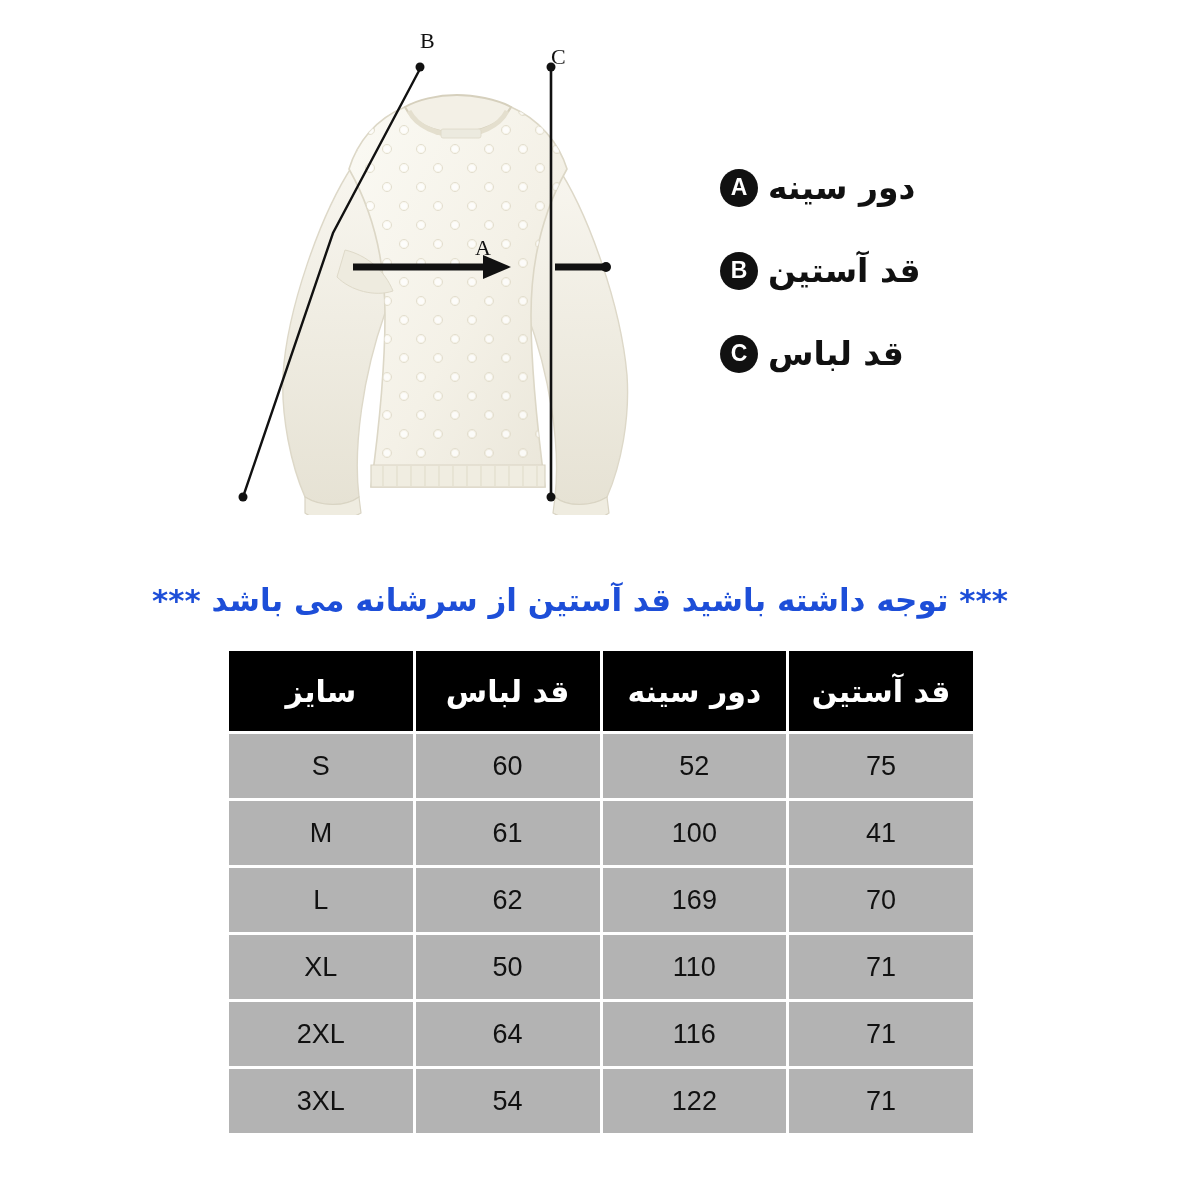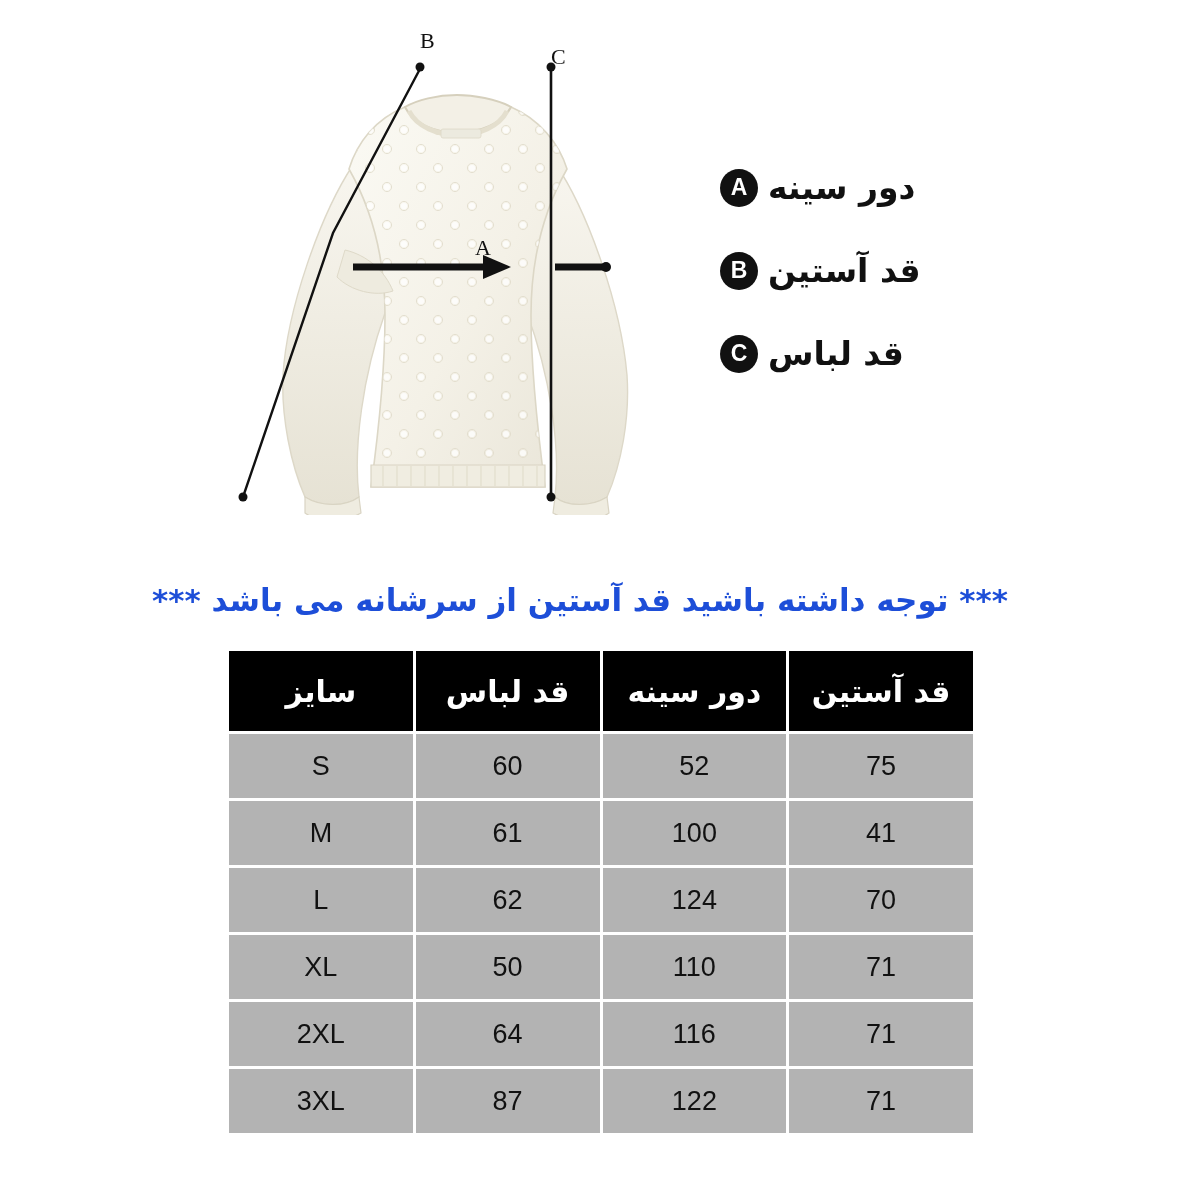--- a/index.html
+++ b/index.html
@@ -254,37 +254,37 @@
         <td>S</td>
       </tr>
       <tr>
         <td>41</td>
         <td>100</td>
         <td>61</td>
         <td>M</td>
       </tr>
       <tr>
         <td>70</td>
-        <td>124</td>
+        <td>169</td>
         <td>62</td>
         <td>L</td>
       </tr>
       <tr>
         <td>71</td>
         <td>110</td>
         <td>50</td>
         <td>XL</td>
       </tr>
       <tr>
         <td>71</td>
         <td>116</td>
         <td>64</td>
         <td>2XL</td>
       </tr>
       <tr>
         <td>71</td>
         <td>122</td>
-        <td>87</td>
+        <td>54</td>
         <td>3XL</td>
       </tr>
     </tbody>
   </table>
 </div>
 
 </body></html>

